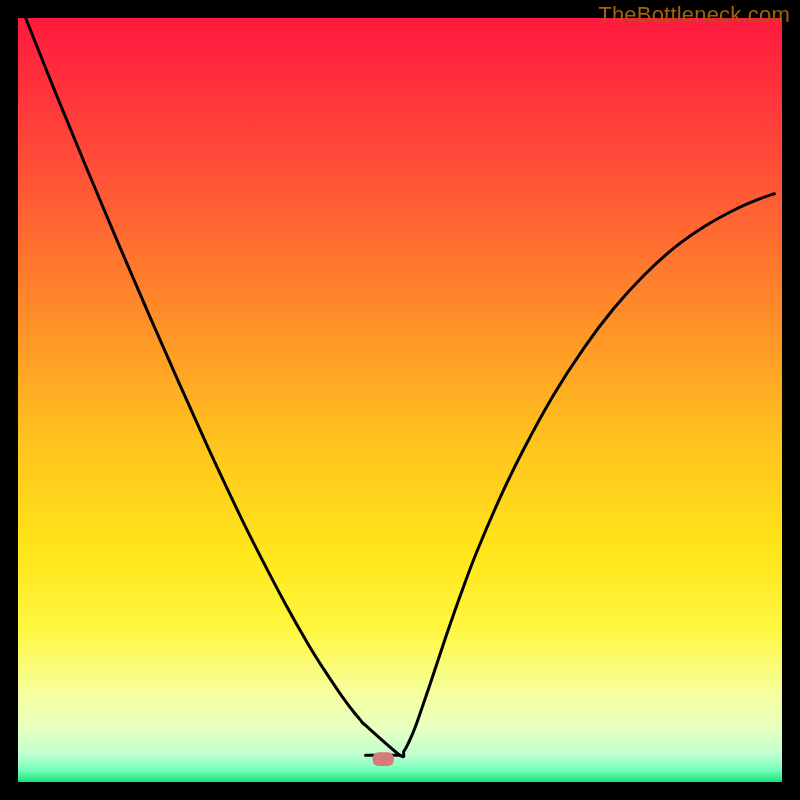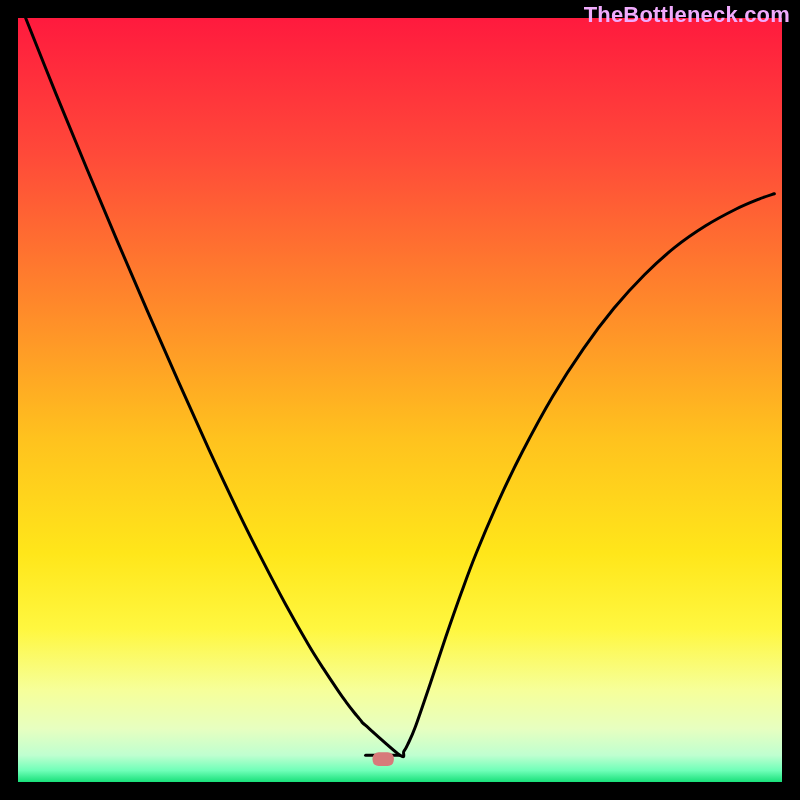--- a/index.html
+++ b/index.html
@@ -23,23 +23,23 @@
     position: absolute;
     left: 18px;
     top: 18px;
     width: 764px;
     height: 764px;
   }
   .watermark {
     position: absolute;
     top: 2px;
     right: 10px;
-    color: #f0abfc;
+    color: #a16207;
     font-size: 22px;
-    font-weight: 700;
+    font-weight: 400;
     letter-spacing: 0.2px;
   }
   svg { display: block; }
 </style>
 </head>
 <body>
 
 <div class="frame"></div>
 
 <svg class="plot-area" width="764" height="764" viewBox="0 0 764 764">

